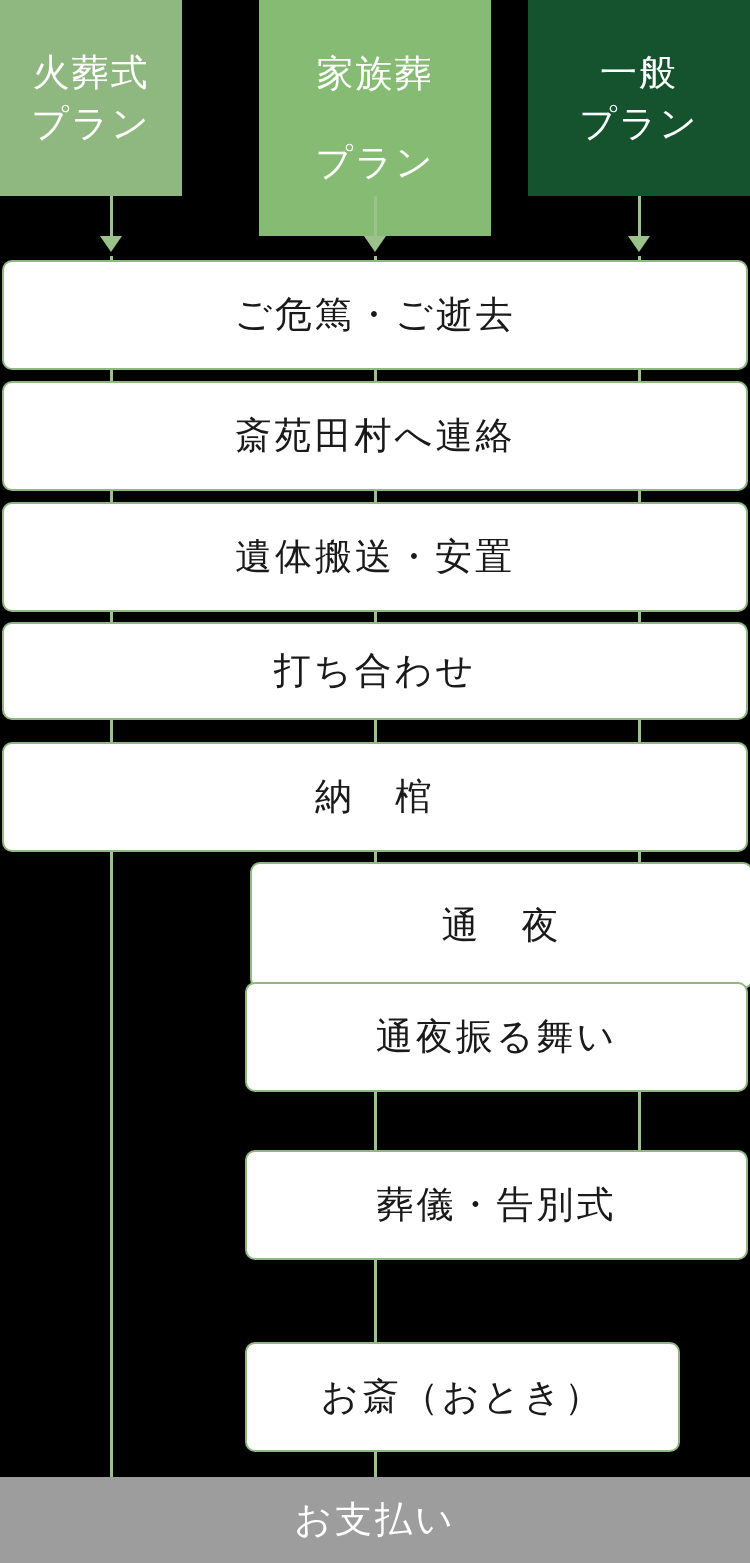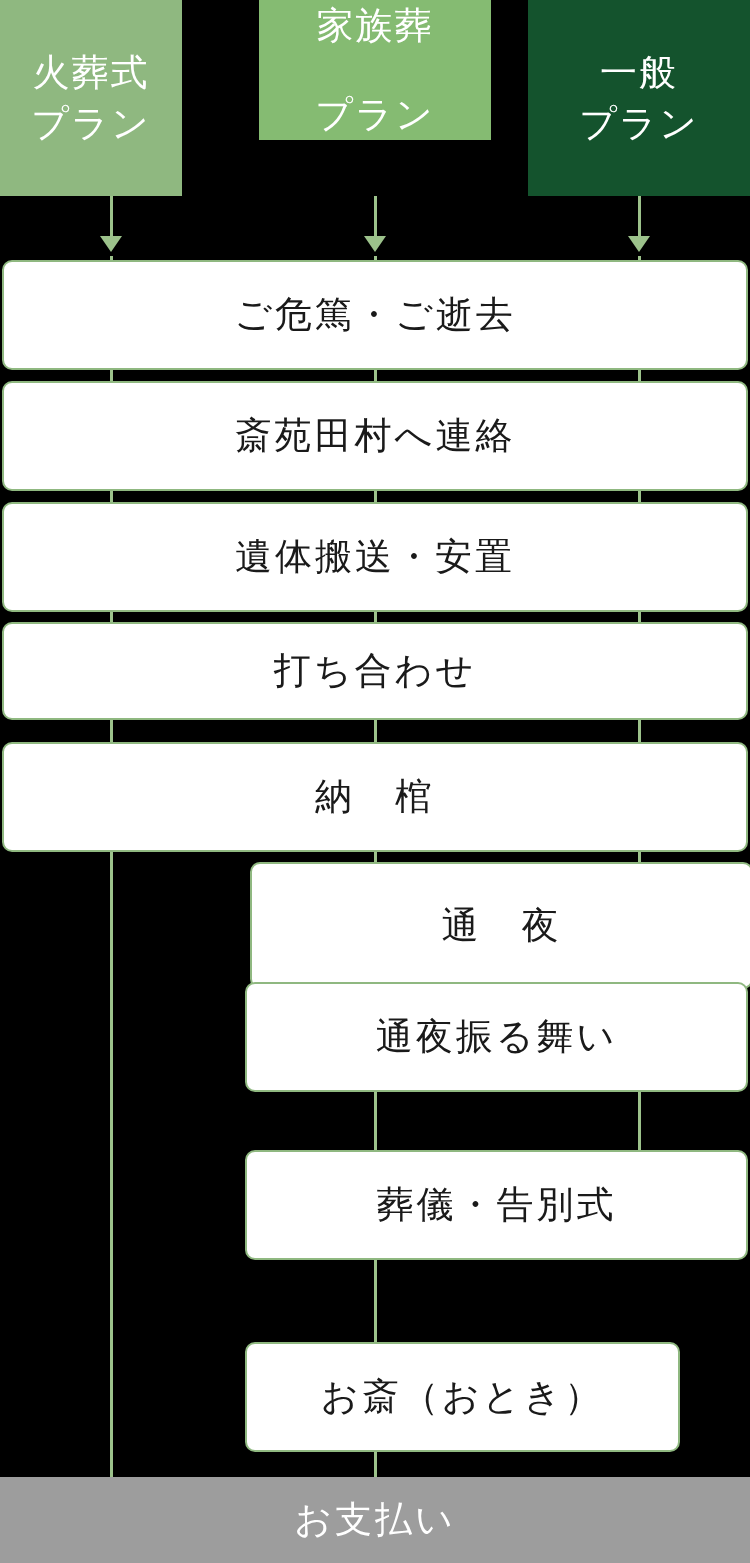--- a/index.html
+++ b/index.html
@@ -30,21 +30,21 @@
     color: #ffffff;
     font-size: 37px;
     line-height: 1.38;
     letter-spacing: 2px;
     text-align: center;
     font-weight: 400;
   }
   .plan-box .pl2 { display: block; }
 
   #plan-0 { left: 0px;   width: 182px; height: 196px; background: #8fb880; }
-  #plan-1 { left: 259px; width: 232px; height: 140px; background: #85bb72; gap: 37px; }
+  #plan-1 { left: 259px; width: 232px; height: 236px; background: #85bb72; gap: 37px; }
   #plan-2 { left: 528px; width: 222px; height: 196px; background: #14532d; }
 
   
   .arrow {
     position: absolute;
     width: 0;
     height: 0;
   }
   .arrow .shaft {
     position: absolute;

